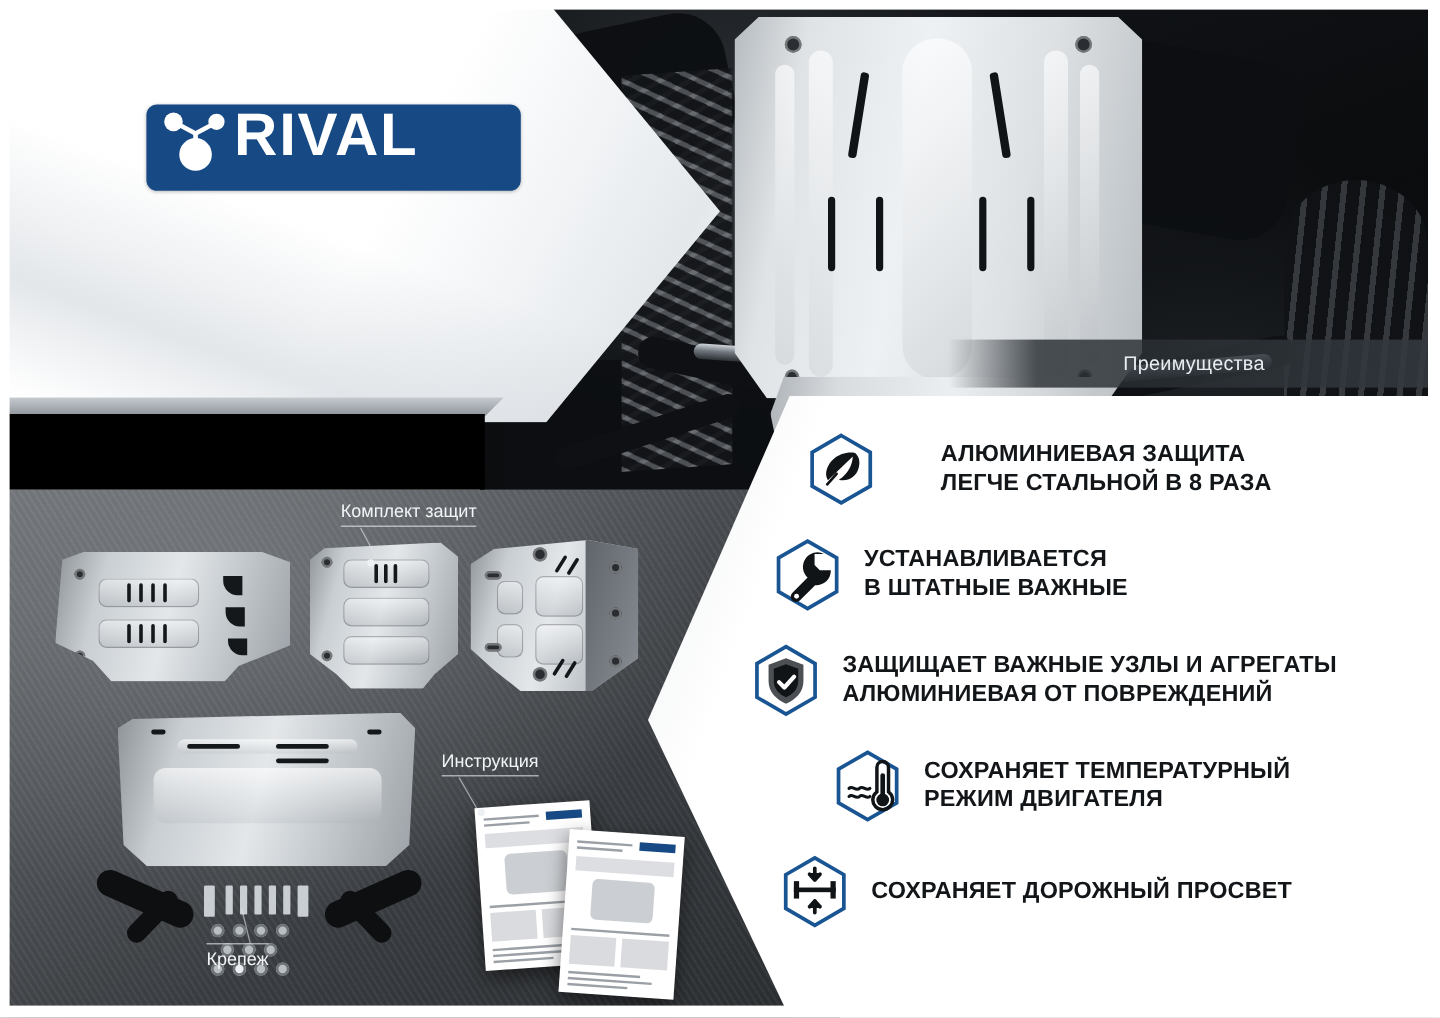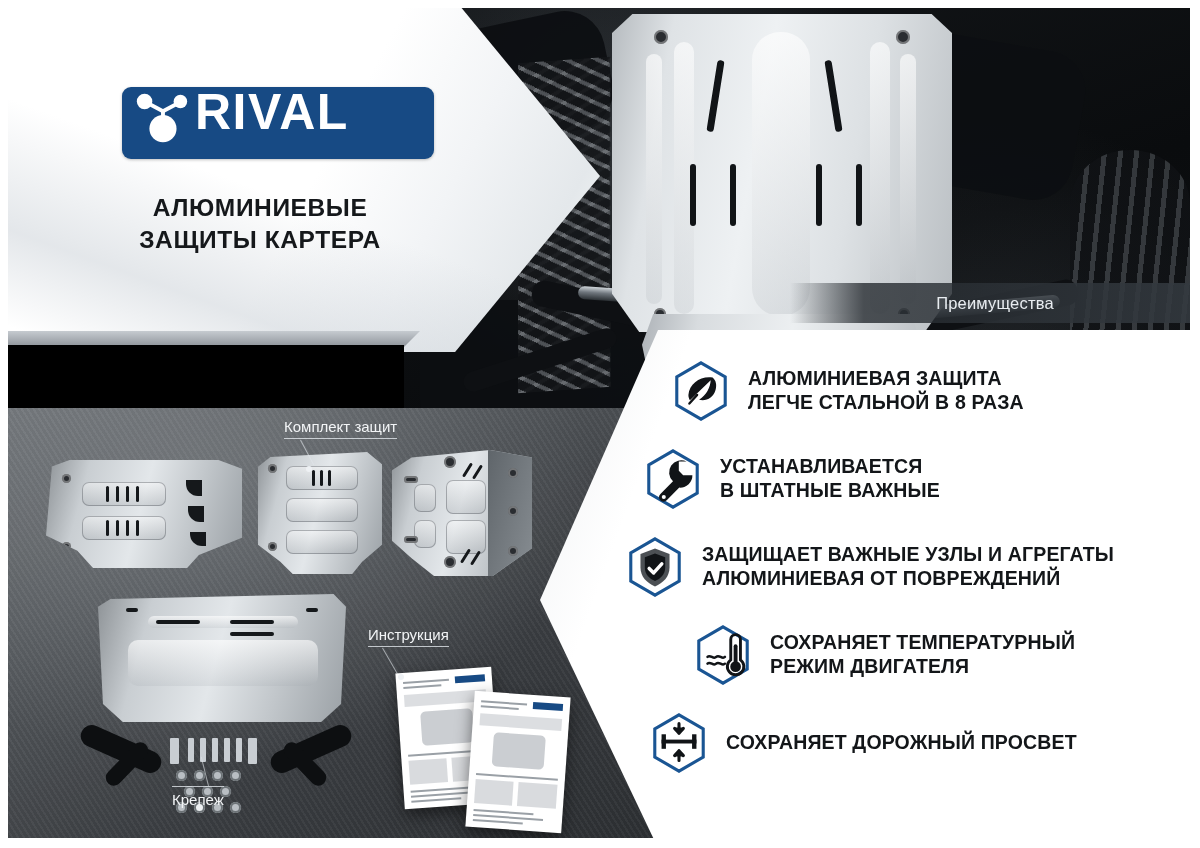--- a/index.html
+++ b/index.html
@@ -200,21 +200,21 @@
     z-index:8;
   }
   .feat-wrap{position:absolute;left:130px;top:24px;right:12px;}
 
   .feat{display:flex;align-items:center;margin-bottom:26px;}
   .hexwrap{width:62px;height:62px;flex:none;margin-right:16px;}
   .feat-txt{
     font-size:19.5px;font-weight:bold;color:#131619;line-height:1.22;letter-spacing:.15px;
   }
   .feat-txt .l2{display:block;}
-  .f1{margin-top:6px;}
+  .f1{margin-top:6px;gap:36px;}
   .f2{margin-left:-28px;}
   .f3{margin-left:-46px;}
   .f4{margin-left:-22px;}
   .f5{margin-left:22px;}
 </style>
 </head>
 <body>
 
 <div id="stage">
 
@@ -278,24 +278,20 @@
         <line x1="33" y1="25" x2="50" y2="16"></line>
         <line x1="33" y1="25" x2="33" y2="40"></line>
       </g>
       <circle cx="14" cy="15" r="8" fill="#ffffff"></circle>
       <circle cx="51" cy="15" r="7" fill="#ffffff"></circle>
       <circle cx="33" cy="43" r="14" fill="#ffffff"></circle>
     </svg>
     <span class="logo-word">RIVAL</span>
   </div>
 
-  <div class="head-title">
-    <div>АЛЮМИНИЕВЫЕ</div>
-    <div>ЗАЩИТЫ КАРТЕРА</div>
-  </div>
 
 
   <div class="black-band2"></div>
   <div class="black-band"></div>
 
   <div class="prod">
     <div class="prod-bg"></div>
     <div class="prod-bg2"></div>
 
     <div class="plate" style="left:46px;top:52px;width:196px;height:108px;clip-path:polygon(3% 6%,12% 0,88% 0,100% 8%,100% 72%,78% 88%,72% 100%,24% 100%,16% 84%,0 70%);">

